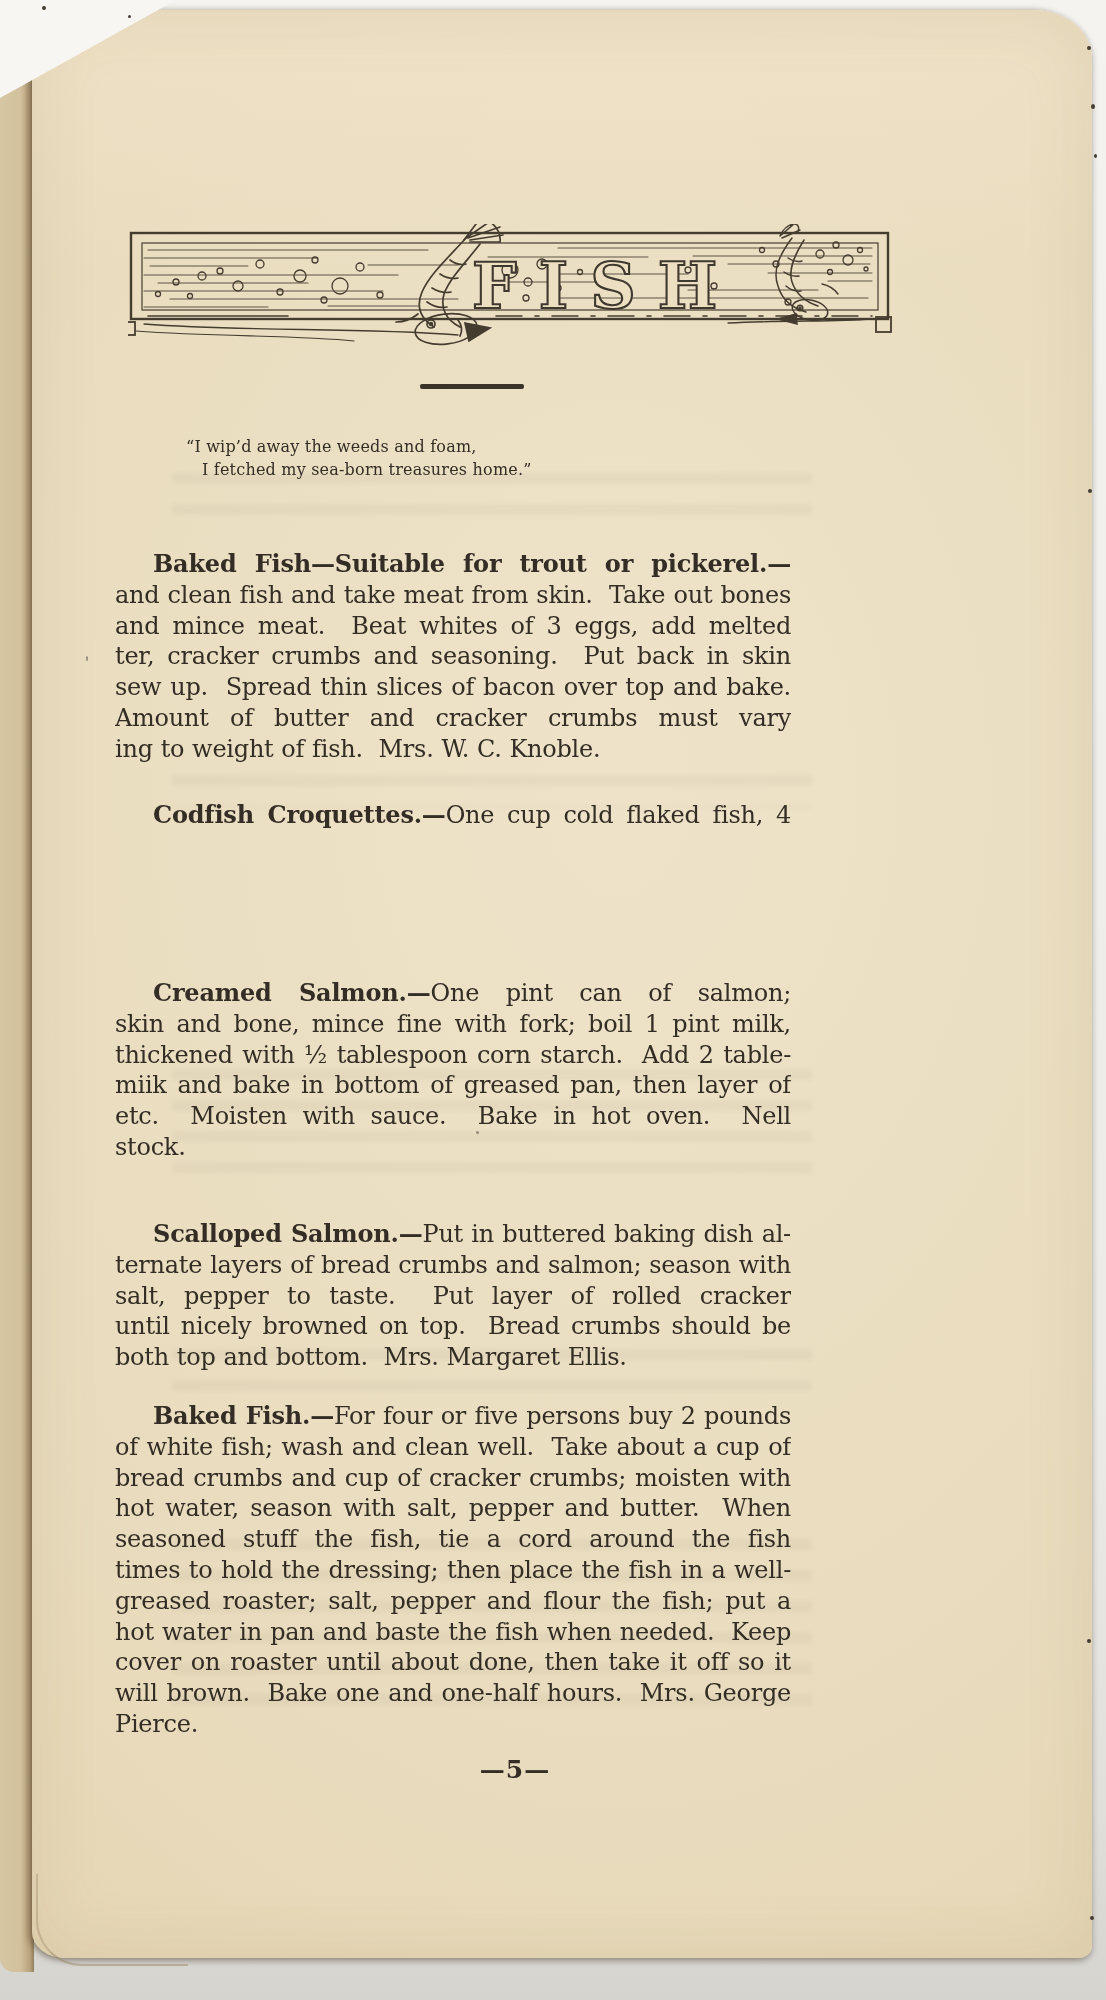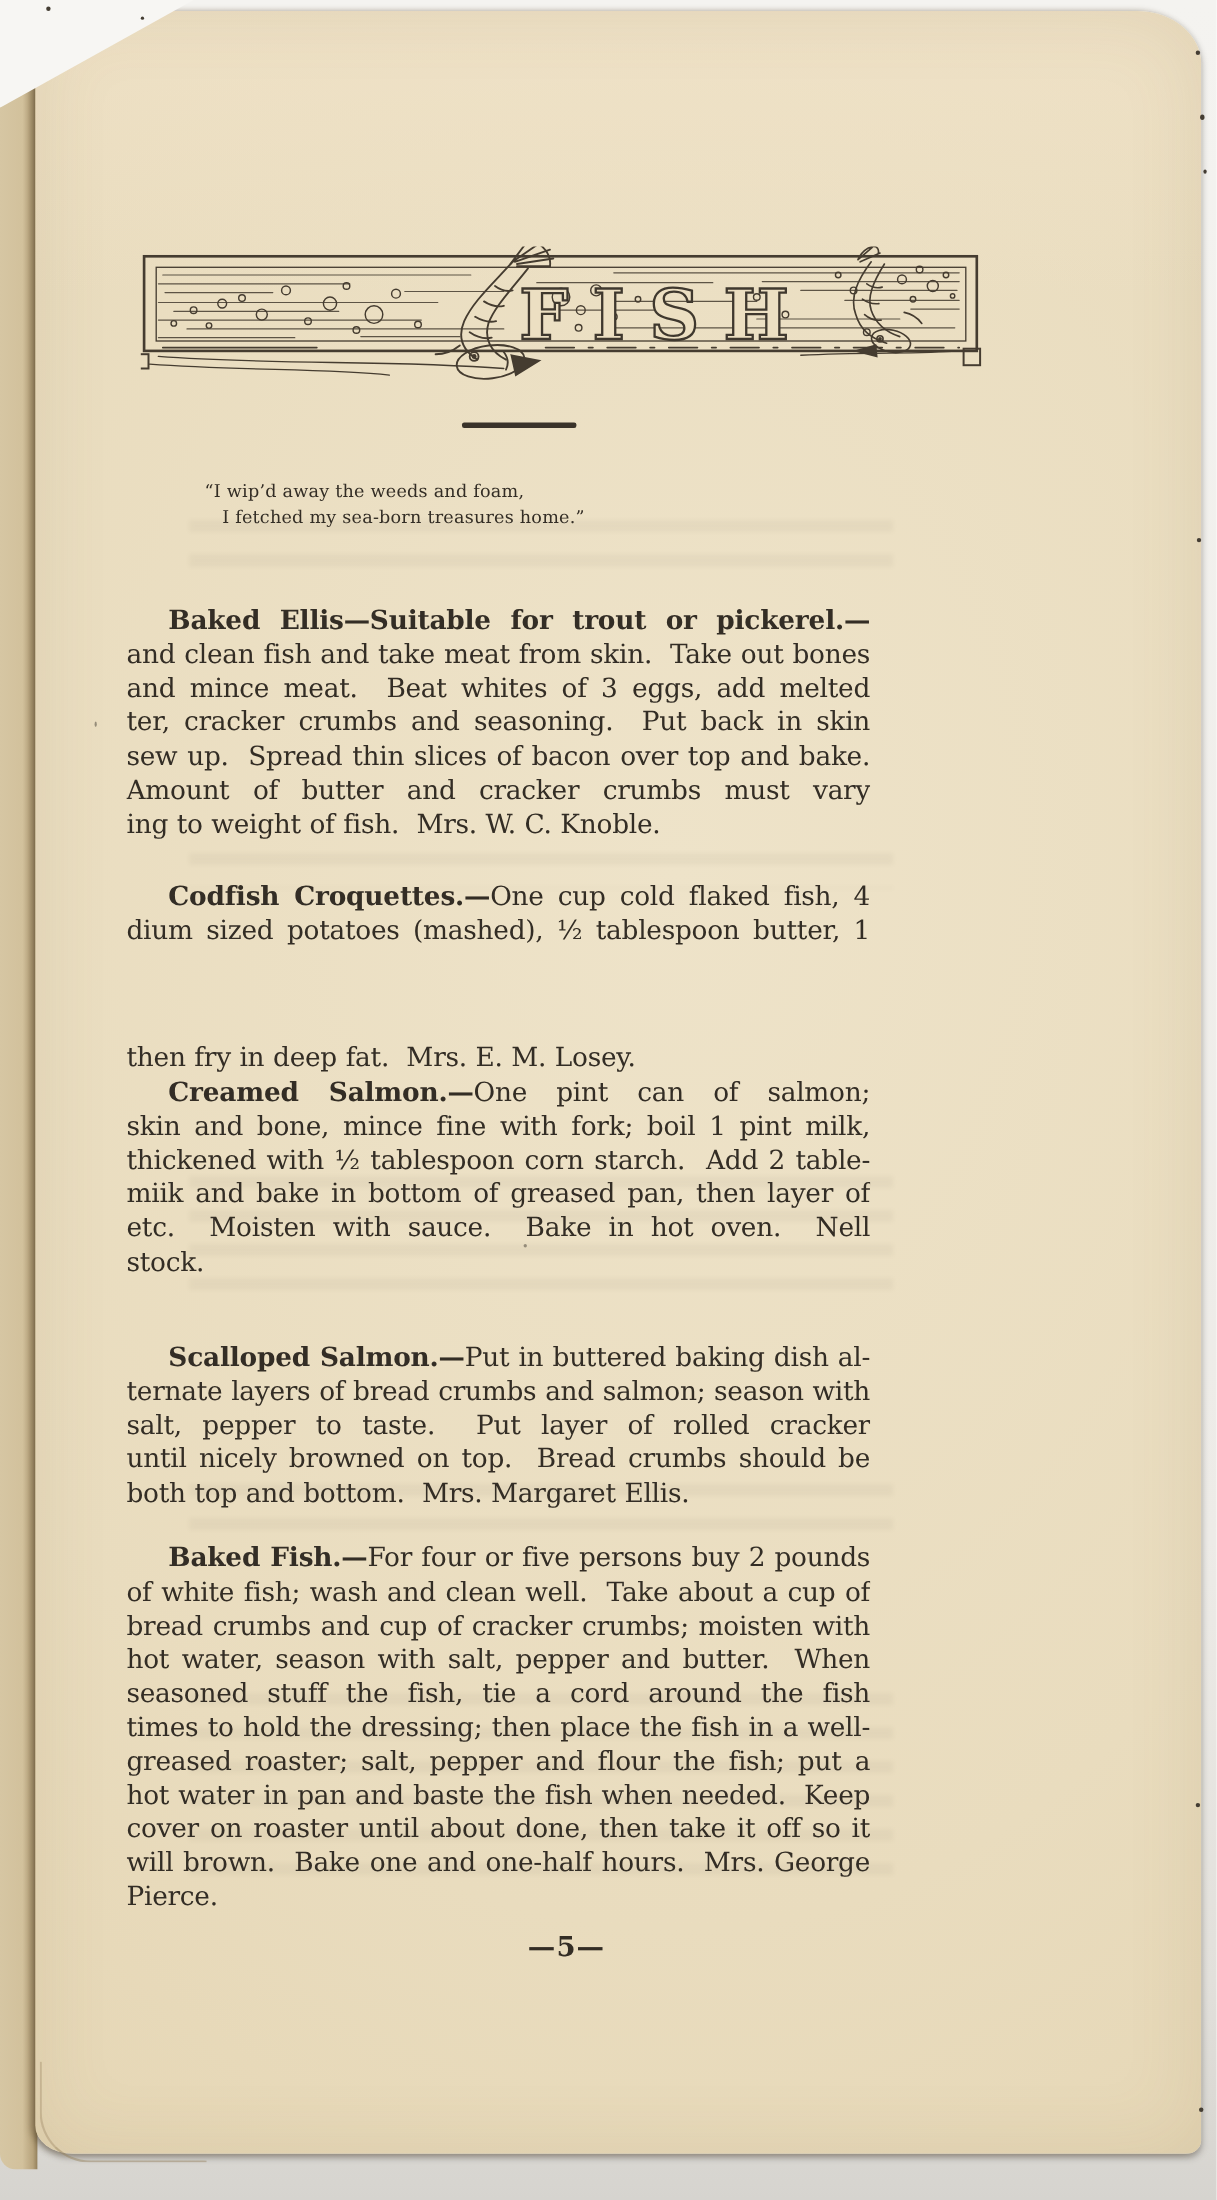--- a/index.html
+++ b/index.html
@@ -194,34 +194,30 @@
   </svg>
 
   <div class="rule"></div>
 
   <div>
     <div class="qline q1">“I wip’d away the weeds and foam,</div>
     <div class="qline q2">I fetched my sea-born treasures home.”</div>
   </div>
 
   <div class="recipe" style="top:549px;">
-      <div class="line"><span class="ind"></span><b>Baked Ellis—Suitable for trout or pickerel.—</b>Split</div>
+      <div class="line"><span class="ind"></span><b>Baked Fish—Suitable for trout or pickerel.—</b>Split</div>
       <div class="line">and clean fish and take meat from skin.  Take out bones</div>
       <div class="line">and mince meat.  Beat whites of 3 eggs, add melted but-</div>
       <div class="line">ter, cracker crumbs and seasoning.  Put back in skin and</div>
       <div class="line">sew up.  Spread thin slices of bacon over top and bake.</div>
       <div class="line">Amount of butter and cracker crumbs must vary accord-</div>
       <div class="line final">ing to weight of fish.  Mrs. W. C. Knoble.</div>
     </div>
   <div class="recipe" style="top:800px;">
       <div class="line"><span class="ind"></span><b>Codfish Croquettes.—</b>One cup cold flaked fish, 4 me-</div>
-      <div class="line">dium sized potatoes (mashed), ½ tablespoon butter, 1</div>
-    </div>
-  <div class="recipe" style="top:946px;">
-      <div class="line final">then fry in deep fat.  Mrs. E. M. Losey.</div>
     </div>
   <div class="recipe" style="top:978px;">
       <div class="line"><span class="ind"></span><b>Creamed Salmon.—</b>One pint can of salmon; remove</div>
       <div class="line">skin and bone, mince fine with fork; boil 1 pint milk,</div>
       <div class="line">thickened with ½ tablespoon corn starch.  Add 2 table-</div>
       <div class="line">miik and bake in bottom of greased pan, then layer of fish,</div>
       <div class="line">etc.  Moisten with sauce.  Bake in hot oven.  Nell Haver-</div>
       <div class="line final">stock.</div>
     </div>
   <div class="recipe" style="top:1219px;">

